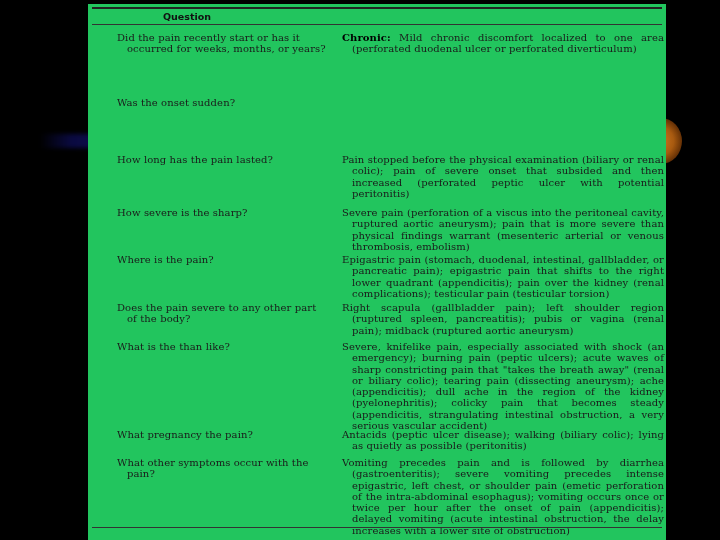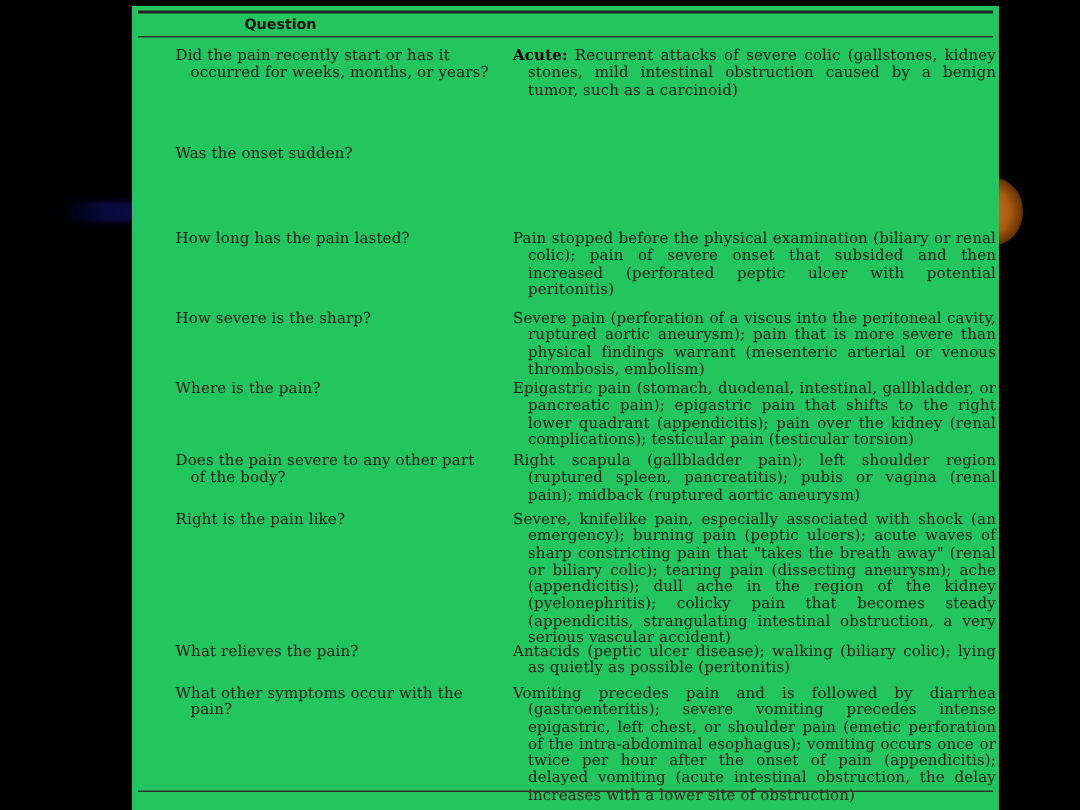--- a/index.html
+++ b/index.html
@@ -51,21 +51,21 @@
 <div class="glow-orange"></div>
 
 <div class="page">
   <div class="rule-top"></div>
   <div class="hdr q">Question</div>
   <div class="rule-head"></div>
 
   <div class="row" style="top:28px">
     <div class="qtext">Did the pain recently start or has it occurred for weeks, months, or years?</div>
     <div class="rcol">
-      <div class="resp"><b>Acute:</b><span> Recurrent attacks of severe colic (gallstones, kidney stones, mild intestinal obstruction caused by a benign tumor, such as a carcinoid)</span></div>
+      <div class="resp"><b>Chronic:</b><span> Mild chronic discomfort localized to one area (perforated duodenal ulcer or perforated diverticulum)</span></div>
     </div>
   </div>
 
   <div class="row" style="top:93px">
     <div class="qtext">Was the onset sudden?</div>
     <div class="rcol">
     </div>
   </div>
 
   <div class="row" style="top:150px">
@@ -90,28 +90,28 @@
   </div>
 
   <div class="row" style="top:298px">
     <div class="qtext">Does the pain severe to any other part of the body?</div>
     <div class="rcol">
       <div class="resp"><span>Right scapula (gallbladder pain); left shoulder region (ruptured spleen, pancreatitis); pubis or vagina (renal pain); midback (ruptured aortic aneurysm)</span></div>
     </div>
   </div>
 
   <div class="row" style="top:337px">
-    <div class="qtext">Right is the pain like?</div>
+    <div class="qtext">What is the than like?</div>
     <div class="rcol">
       <div class="resp"><span>Severe, knifelike pain, especially associated with shock (an emergency); burning pain (peptic ulcers); acute waves of sharp constricting pain that "takes the breath away" (renal or biliary colic); tearing pain (dissecting aneurysm); ache (appendicitis); dull ache in the region of the kidney (pyelonephritis); colicky pain that becomes steady (appendicitis, strangulating intestinal obstruction, a very serious vascular accident)</span></div>
     </div>
   </div>
 
   <div class="row" style="top:425px">
-    <div class="qtext">What relieves the pain?</div>
+    <div class="qtext">What pregnancy the pain?</div>
     <div class="rcol">
       <div class="resp"><span>Antacids (peptic ulcer disease); walking (biliary colic); lying as quietly as possible (peritonitis)</span></div>
     </div>
   </div>
 
   <div class="row" style="top:453px">
     <div class="qtext">What other symptoms occur with the pain?</div>
     <div class="rcol">
       <div class="resp"><span>Vomiting precedes pain and is followed by diarrhea (gastroenteritis); severe vomiting precedes intense epigastric, left chest, or shoulder pain (emetic perforation of the intra-abdominal esophagus); vomiting occurs once or twice per hour after the onset of pain (appendicitis); delayed vomiting (acute intestinal obstruction, the delay increases with a lower site of obstruction)</span></div>
     </div>

